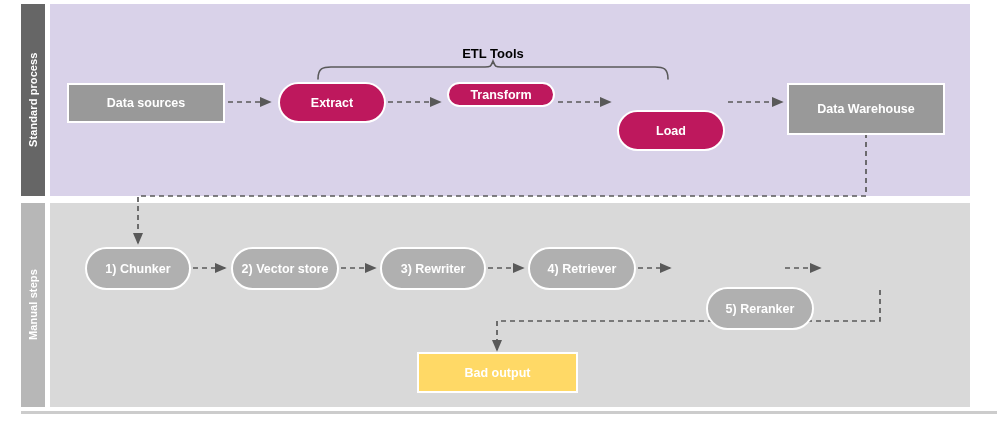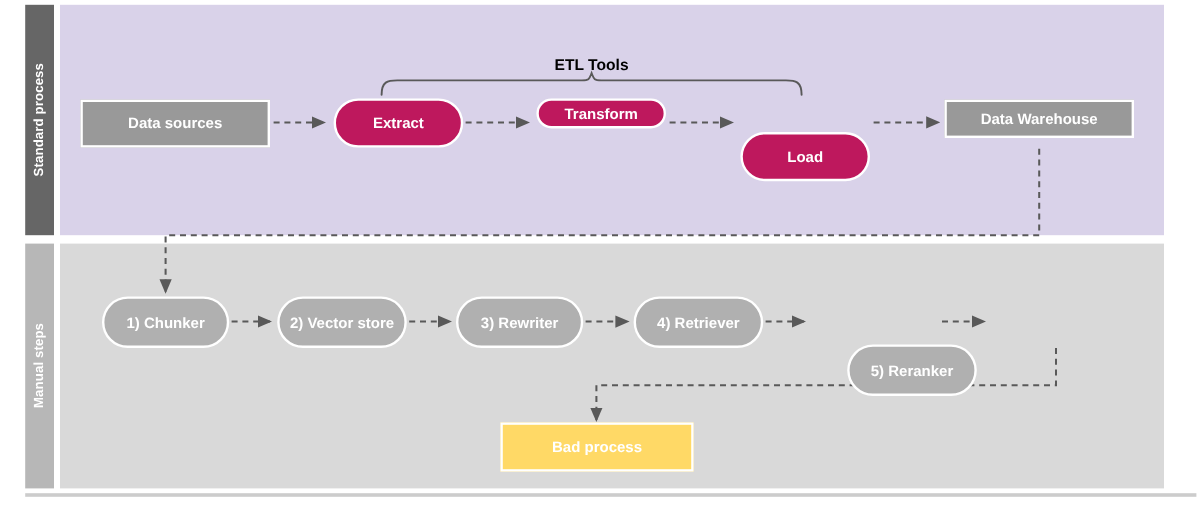--- a/index.html
+++ b/index.html
@@ -135,29 +135,29 @@
   <div class="bracket-label" style="left:453px; top:46px; width:80px; text-align:center;">ETL Tools</div>
 
   <div class="node node-rect" style="left:67px; top:83px; width:158px; height:40px;">Data sources</div>
 
   <div class="node node-pill-etl" style="left:278px; top:82px; width:108px; height:41px;">Extract</div>
 
   <div class="node node-pill-etl" style="left:447px; top:82px; width:108px; height:25px;">Transform</div>
 
   <div class="node node-pill-etl" style="left:617px; top:82px; width:108px; height:41px;margin-top:28px;">Load</div>
 
-  <div class="node node-rect" style="left:787px; top:83px; width:158px; height:32px;">Data Warehouse</div>
+  <div class="node node-rect" style="left:787px; top:83px; width:158px; height:52px;">Data Warehouse</div>
 
   <div class="node node-pill-step" style="left:85px; top:247px; width:106px; height:43px;text-align:center;">1) Chunker</div>
 
   <div class="node node-pill-step" style="left:231px; top:247px; width:108px; height:43px;">2) Vector store</div>
 
   <div class="node node-pill-step" style="left:380px; top:247px; width:106px; height:43px;">3) Rewriter</div>
 
   <div class="node node-pill-step" style="left:528px; top:247px; width:108px; height:43px;">4) Retriever</div>
 
   <div class="node node-pill-step" style="left:706px; top:247px; width:108px; height:43px;margin-top:40px;">5) Reranker</div>
 
 
-  <div class="node node-warning" style="left:417px; top:352px; width:161px; height:41px;">Bad process</div>
+  <div class="node node-warning" style="left:417px; top:352px; width:161px; height:41px;">Bad output</div>
 
   <div class="bottom-divider"></div>
 </div>
 
 </body></html>

